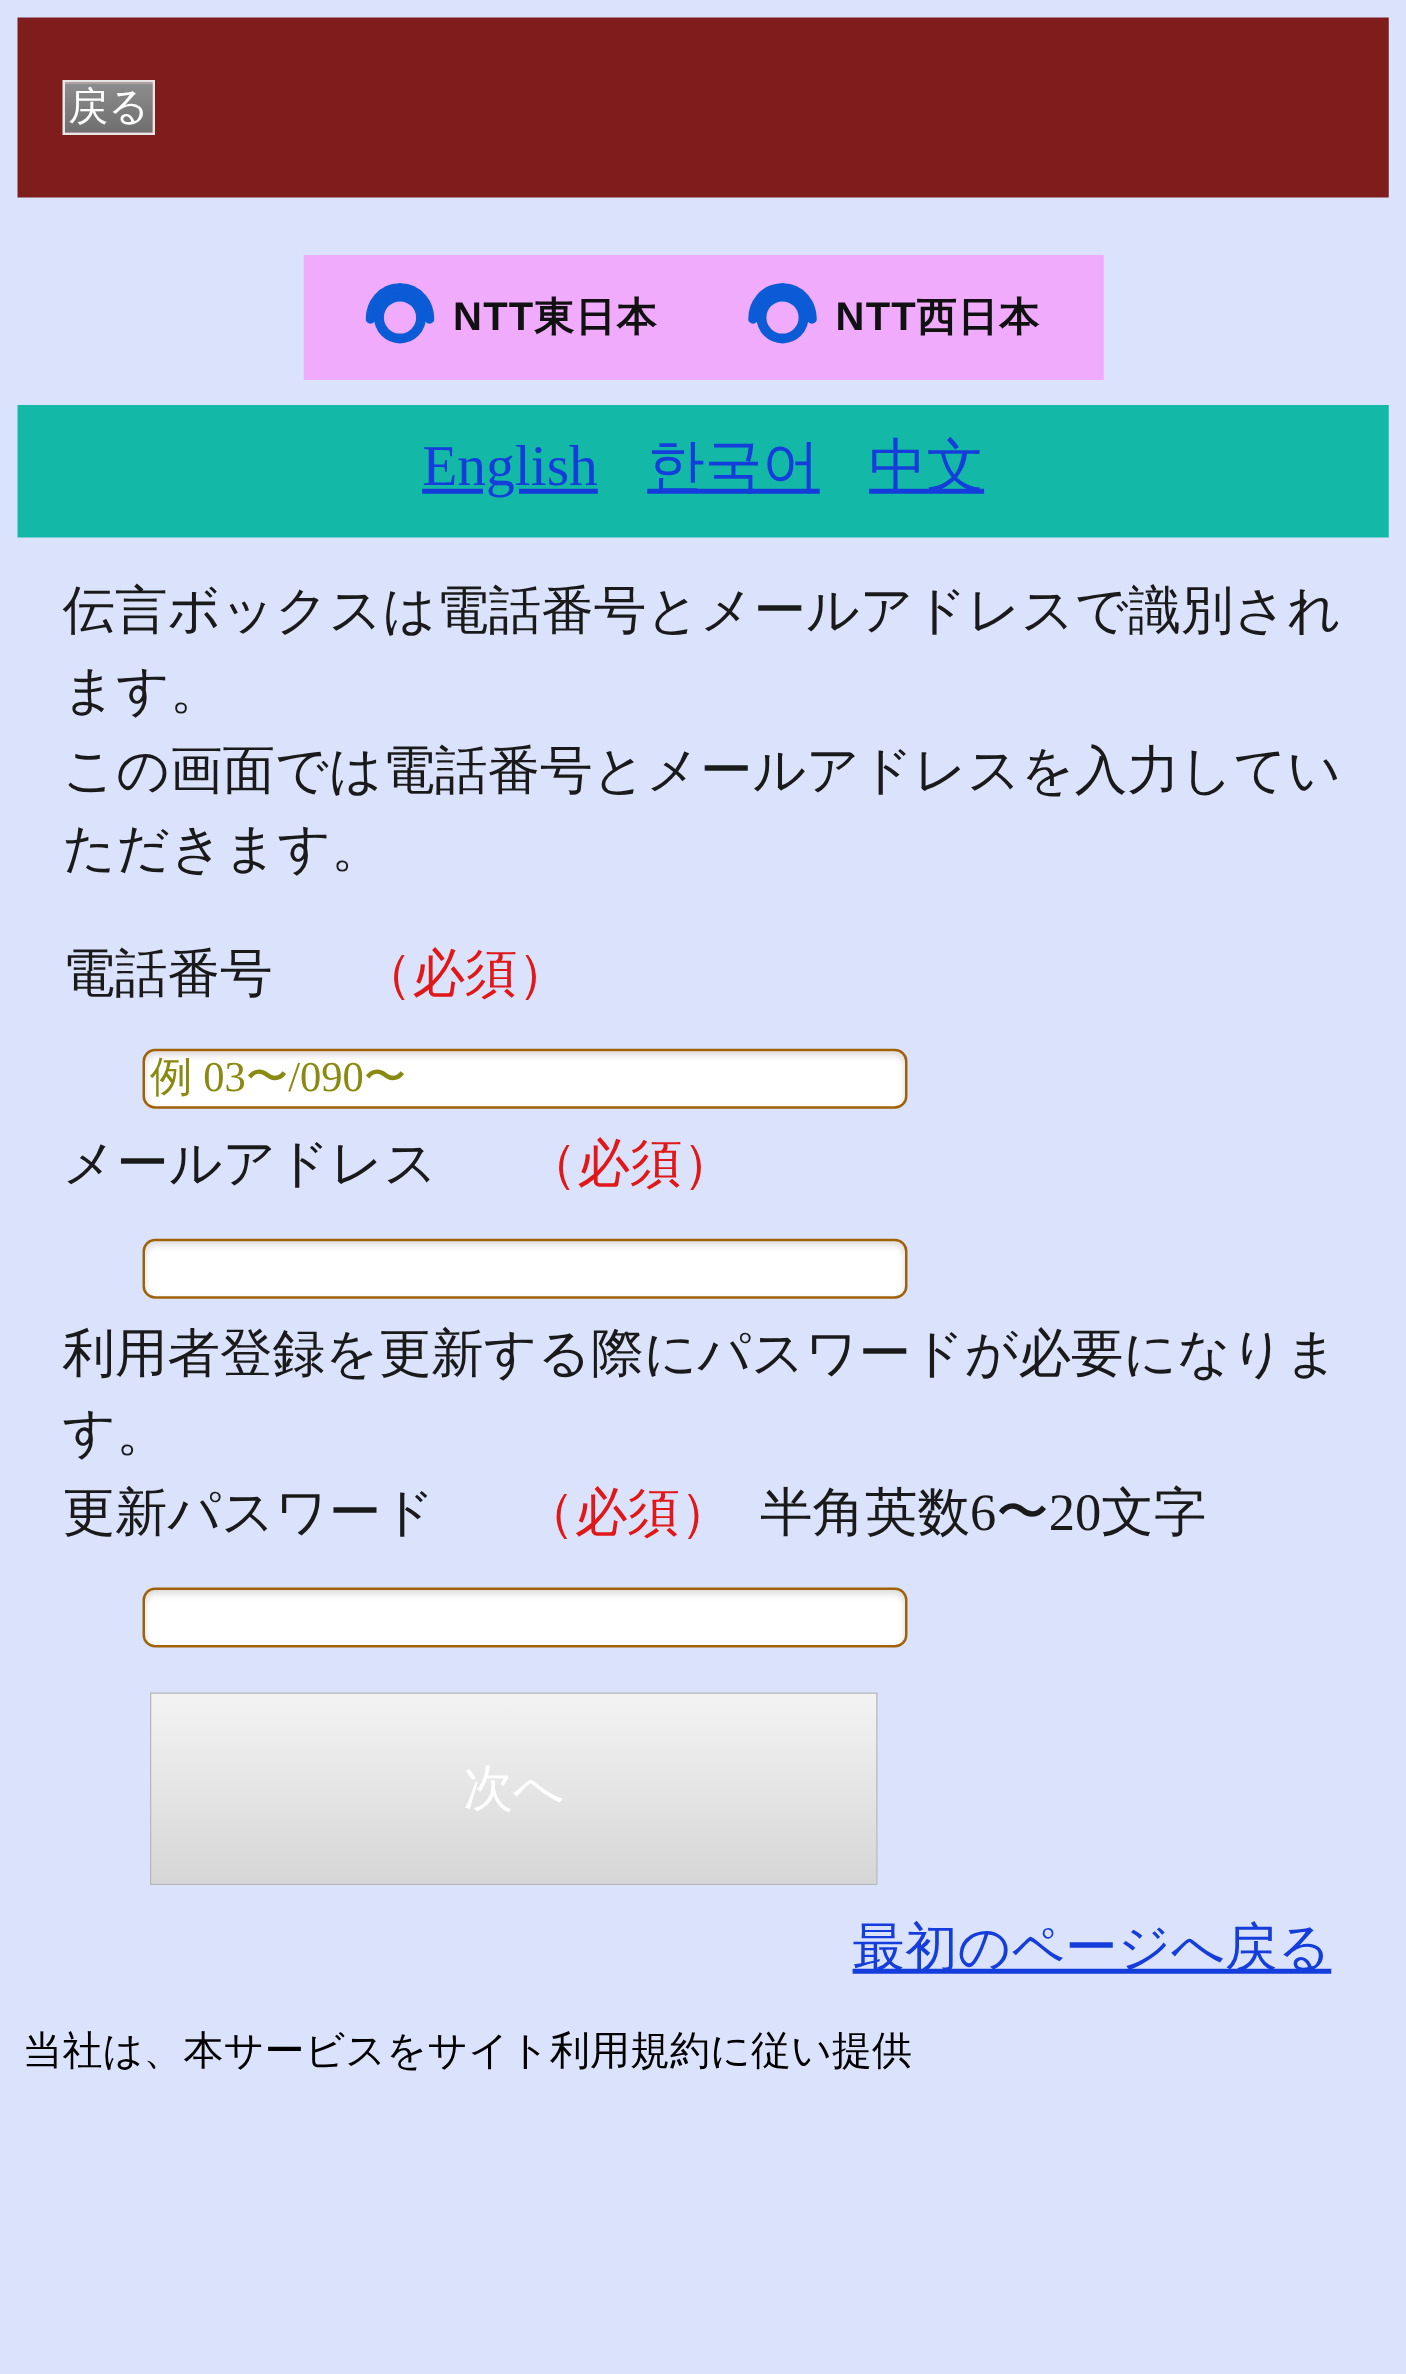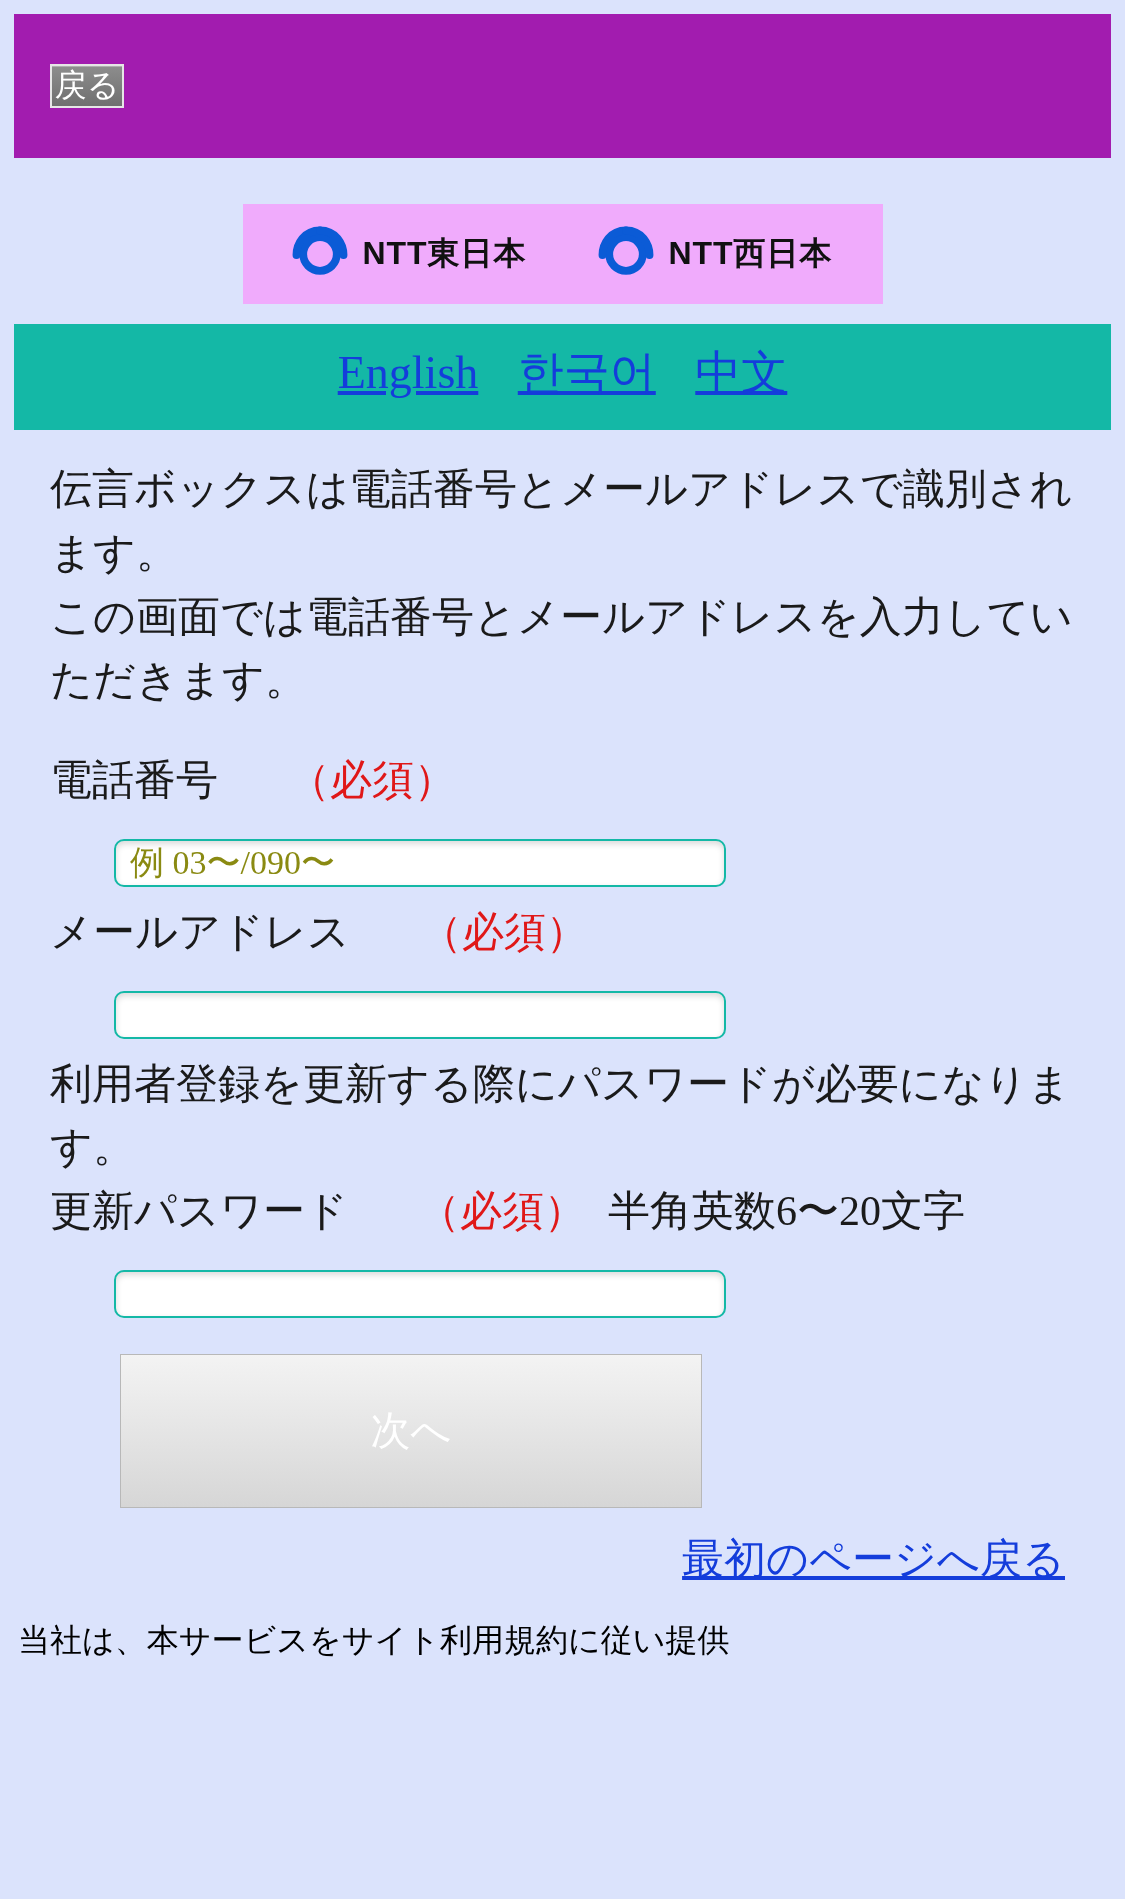--- a/index.html
+++ b/index.html
@@ -1,34 +1,34 @@
 <!DOCTYPE html>
 <html><head>
   <meta charset="utf-8">
   <style>
     * { margin: 0; padding: 0; box-sizing: border-box; }
     html, body { width: 1125px; height: 1899px; font-family: "Hiragino Mincho ProN", "Yu Mincho", "MS PMincho", serif; background: #dbe3fc; }
     .frame { padding: 14px 14px 0 14px; }
-    .topbar { background: #a21caf; height: 144px; display: flex; align-items: center; padding: 16px 36px; position: relative; }
+    .topbar { background: #7f1d1d; height: 144px; display: flex; align-items: center; padding: 16px 36px; position: relative; }
     .back-btn { width: 74px; height: 44px; border: 2px solid #e6e6e6; background: linear-gradient(#8d8d8d,#6f6f6f); color: #fff; font-size: 32px; display: flex; align-items: center; justify-content: center; font-family: sans-serif; font-weight: 500; box-shadow: inset 0 1px 0 rgba(255,255,255,.3); }
     .topbar-title { position: absolute; left: 0; right: 0; text-align: center; color: #fff; font-size: 44px; }
     .logo-wrap { display: flex; justify-content: center; padding: 46px 0 20px 0; }
     .logo-box { background: #f0abfc; width: 640px; height: 100px; display: flex; align-items: center; justify-content: space-around; padding: 0 14px; }
     .brand { display: flex; align-items: center; gap: 14px; }
     .ntt-icon { width: 56px; height: 56px; }
     .brand-text { font-family: sans-serif; font-weight: 700; font-size: 32px; color: #111; letter-spacing: 1px; }
     .lang-bar { background: #14b8a6; padding: 18px 0 26px 0; text-align: center; font-size: 46px; }
     .lang-bar a { color: #143ddb; text-decoration: underline; margin: 0 14px; }
     .content { padding: 28px 36px 0 36px; font-size: 42px; line-height: 1.52; color: #1a1a1a; }
     .content p { margin-bottom: 0; }
     .section-gap { height: 36px; }
     .label-line { display: flex; align-items: baseline; gap: 22px; flex-wrap: wrap; }
     .required { color: #e01818; margin-left: 48px; }
     .input-wrap { padding: 16px 0 8px 64px; }
-    input[type=text], input[type=password] { width: 612px; height: 48px; border: 2px solid #14b8a6; border-radius: 10px; box-shadow: inset 0 3px 6px rgba(0,0,0,.15); font-size: 34px; padding: 0 14px; font-family: inherit; color: #111; background: #fff; }
+    input[type=text], input[type=password] { width: 612px; height: 48px; border: 2px solid #a16207; border-radius: 10px; box-shadow: inset 0 3px 6px rgba(0,0,0,.15); font-size: 34px; padding: 0 4px; font-family: inherit; color: #111; background: #fff; }
     input[type=text]::placeholder { color: #8a8a12; opacity: 1; }
     .next-btn-wrap { padding: 22px 0 0 70px; }
     .next-btn { width: 582px; height: 154px; border: 1px solid #b8b8b8; border-radius: 0; font-size: 40px; color: #fff; background: linear-gradient(#f3f3f3 0%, #e8e8e8 40%, #d6d6d6 100%); font-family: sans-serif; }
     .return-wrap { padding: 20px 0 14px 0; text-align: right; padding-right: 10px; }
     .return-wrap a { color: #143ddb; text-decoration: underline; font-size: 42px; }
     .footer-text { padding: 10px 0 0 4px; font-size: 32px; line-height: 1.5; }
   </style>
 </head>
 <body>
 

